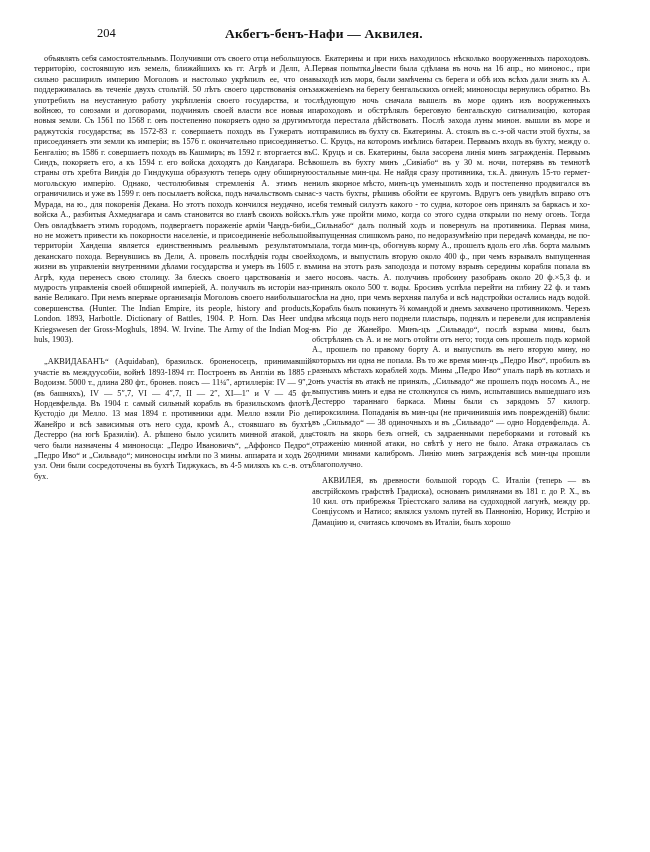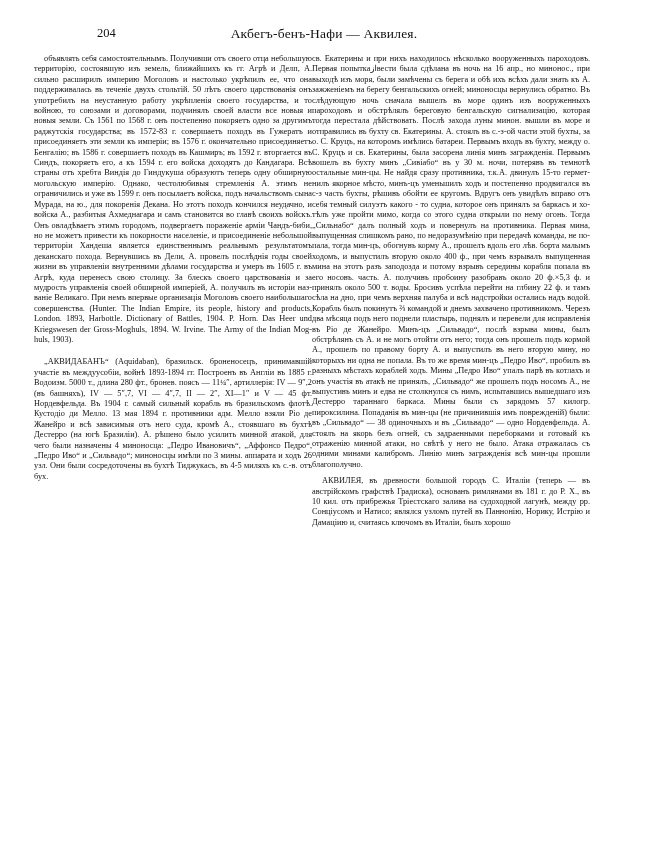--- a/index.html
+++ b/index.html
@@ -28,21 +28,21 @@
   .folio {
     position: absolute;
     left: 19px;
     top: 0;
     font-size: 12.5px;
     font-family: "Liberation Serif", serif;
     margin-left: 44px;
   }
   .running-title {
     text-align: center;
-    font-weight: normal;
+    font-weight: bold;
     font-size: 13.5px;
     letter-spacing: 0.2px;
   }
   .columns {
     display: flex;
     align-items: flex-start;
   }
   .col {
     width: 278px;
     font-size: 8.3px;

